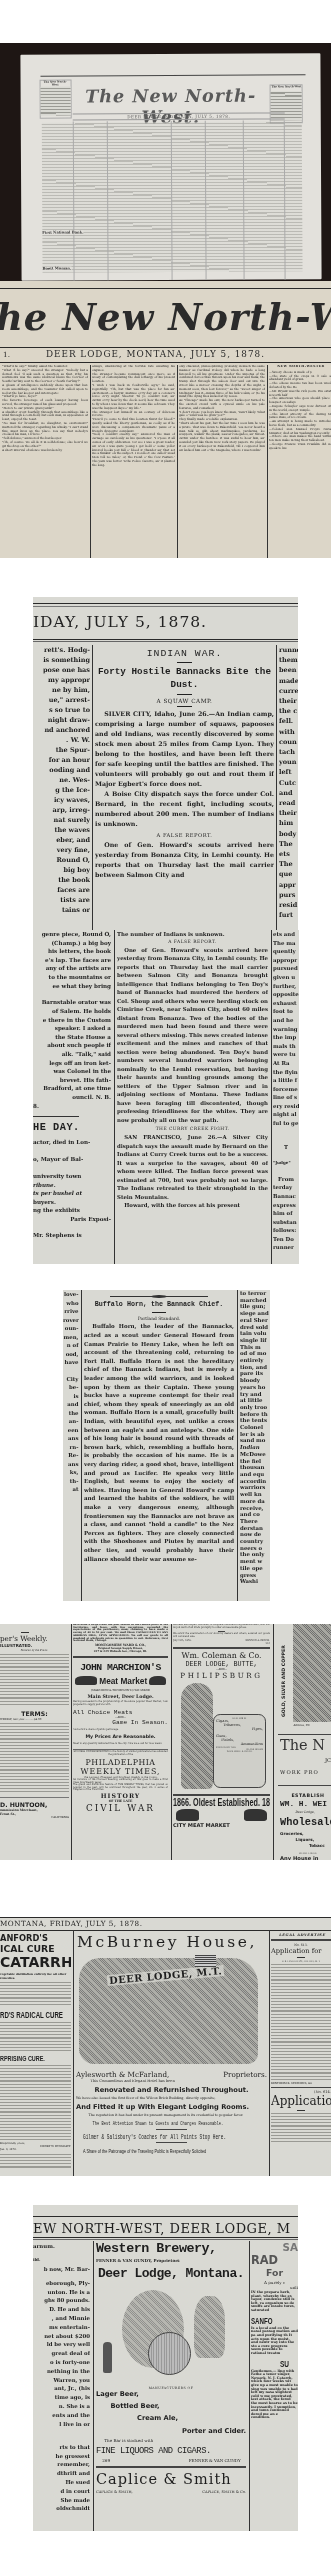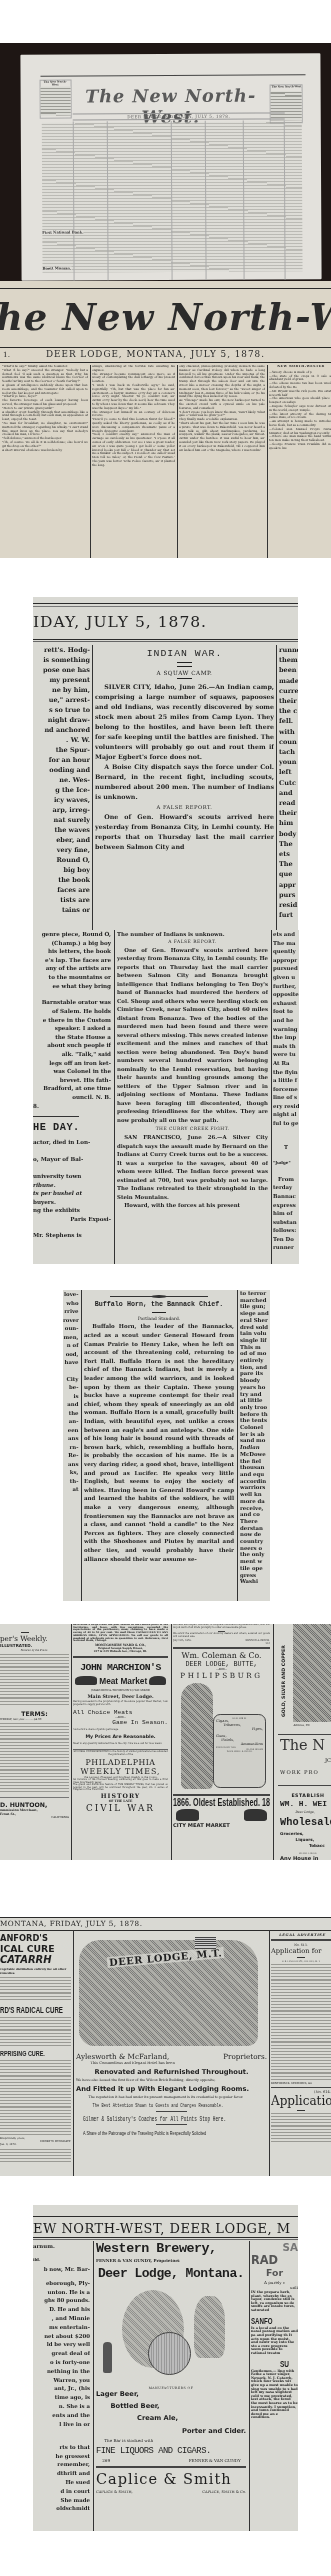--- a/index.html
+++ b/index.html
@@ -109,21 +109,21 @@
   <div class="hrule" style="top:6.2px;"></div>
   <div class="hrule" style="top:9.3px;height:0.5px;background:#777;"></div>
   <div style="position:absolute;left:0;top:15.5px;font-size:15.5px;letter-spacing:1px;white-space:nowrap;color:#222;">IDAY, JULY 5, 1878.</div>
   <div class="hrule" style="top:42px;height:0.5px;"></div>
   <div class="hrule" style="top:44px;height:0.5px;background:#666;"></div>
 
   <div class="col" style="left:0;top:48px;width:57px;font-size:6.5px;line-height:10px;font-weight:bold;text-align:right;">
     <div>rett's. Hodg-</div>
     <div>is something</div>
     <div>pose one has</div>
-    <div>my present</div>
+    <div>my appropr</div>
     <div>ne by him,</div>
     <div>ue," arrest-</div>
     <div>s so true to</div>
     <div>night draw-</div>
     <div>nd anchored</div>
     <div>. W. W.</div>
     <div>the Spur-</div>
     <div>for an hour</div>
     <div>ooding and</div>
     <div>ne. Wes-</div>
@@ -139,20 +139,21 @@
     <div>the book</div>
     <div>faces are</div>
     <div>tists are</div>
     <div>tains or</div>
   </div>
   <div class="vrule" style="left:59px;top:48px;"></div>
 
   <div class="col" style="left:62px;top:48px;width:179px;">
     <div class="center" style="font-size:9.8px;letter-spacing:1px;margin-top:3.1px;font-family:'Liberation Mono',monospace;">INDIAN WAR.</div>
     <div style="width:15.5px;height:1px;background:#222;margin:3.1px auto;"></div>
+    <div class="center" style="font-size:9.3px;line-height:12.4px;font-family:'Liberation Mono',monospace;font-weight:bold;">Forty Hostile Bannacks Bite the Dust.</div>
     <div style="width:15.5px;height:1px;background:#222;margin:3.1px auto;"></div>
     <div class="center caps" style="font-size:5.7px;margin:2.1px 0;">A SQUAW CAMP.</div>
     <div style="width:15.5px;height:1px;background:#222;margin:1.6px auto 2.1px;"></div>
     <p class="txt" style="font-size:6.3px;line-height:10px;font-weight:bold;text-indent:9.3px;">SILVER CITY, Idaho, June 26.—An Indian camp, comprising a large number of squaws, papooses and old Indians, was recently discovered by some stock men about 25 miles from Camp Lyon. They belong to the hostiles, and have been left there for safe keeping until the battles are finished. The volunteers will probably go out and rout them if Major Egbert's force does not.</p>
     <p class="txt" style="font-size:6.3px;line-height:10px;font-weight:bold;text-indent:9.3px;">A Boise City dispatch says the force under Col. Bernard, in the recent fight, including scouts, numbered about 200 men. The number of Indians is unknown.</p>
     <div class="center caps" style="font-size:5.2px;margin:2.1px 0;">A FALSE REPORT.</div>
     <p class="txt" style="font-size:6.3px;line-height:10px;font-weight:bold;text-indent:9.3px;">One of Gen. Howard's scouts arrived here yesterday from Bonanza City, in Lemhi county. He reports that on Thursday last the mail carrier between Salmon City and</p>
   </div>
   <div class="vrule" style="left:243px;top:48px;"></div>
   <div class="col" style="left:246px;top:48px;width:21px;font-size:6.5px;line-height:10.2px;font-weight:bold;white-space:nowrap;">
@@ -481,35 +482,36 @@
 </div>
 
 <div class="panel paper" style="left:0;top:1917px;width:331px;height:259px;">
   <div class="hrule" style="top:0;height:1px;"></div>
   <div style="position:absolute;left:0;top:2.1px;font-size:7.2px;letter-spacing:0.5px;white-space:nowrap;">MONTANA, FRIDAY, JULY 5, 1878.</div>
   <div class="hrule" style="top:13.4px;height:0.5px;"></div>
 
   <div class="col" style="left:0;top:15.5px;width:71px;">
     <div class="sans" style="font-size:8.3px;font-weight:bold;white-space:nowrap;">ANFORD'S</div>
     <div class="sans" style="font-size:9.3px;font-weight:bold;white-space:nowrap;">ICAL CURE</div>
-    <div class="sans" style="font-size:10px;font-weight:bold;white-space:nowrap;font-style:italic;">CATARRH</div>
+    <div class="sans" style="font-size:14px;font-weight:bold;white-space:nowrap;">CATARRH</div>
     <div style="font-size:2.8px;font-weight:bold;margin-top:2.1px;">vegetable distillation entirely ike all other remedies.</div>
     <div class="lines" style="position:relative;height:26px;margin-top:1px;"></div>
     <div class="cond" style="font-size:8.8px;white-space:nowrap;margin-top:3.1px;width:98px;">RD'S RADICAL CURE</div>
     <div class="lines" style="position:relative;height:31px;margin-top:1px;"></div>
     <div class="cond" style="font-size:7.8px;white-space:nowrap;margin-top:2.1px;width:93px;">RPRISING CURE.</div>
     <div class="lines" style="position:relative;height:78px;margin-top:1px;"></div>
     <div style="font-size:2.6px;">Respectfully yours,</div>
     <div style="font-size:2.6px;text-align:right;">HENRY W. DUNLEAVY.</div>
     <div style="font-size:2.6px;">Jan. 8, 1878.</div>
     <div class="lines" style="position:relative;height:15.5px;margin-top:2.1px;"></div>
   </div>
   <div class="vrule" style="left:73px;top:13.4px;"></div>
 
   <div class="col" style="left:76px;top:15.5px;width:191px;">
+    <div style="font-size:15.5px;letter-spacing:2.6px;white-space:nowrap;margin-left:1px;">McBurney House,</div>
     <div style="position:relative;height:109px;margin:4.1px 0 0;">
       <div class="engr" style="position:absolute;left:3.1px;top:3.1px;right:9.3px;bottom:0;border-radius:21px 26px 10.3px 15.5px;opacity:0.7;"></div>
       <div style="position:absolute;left:31px;top:15.5px;font-size:9.8px;font-weight:bold;letter-spacing:0.5px;transform:rotate(-5deg);background:rgba(217,217,211,0.75);padding:0 2.1px;">DEER LODGE, M.T.</div>
       <div style="position:absolute;left:119px;top:0;width:21px;height:12.4px;background:repeating-linear-gradient(#444 0 1px,#ccc 1px 2.1px);"></div>
     </div>
     <div style="display:flex;justify-content:space-between;margin-top:6.2px;">
       <span style="font-size:7.2px;">Aylesworth &amp; McFarland,</span>
       <span style="font-size:7.2px;">Proprietors.</span>
     </div>
     <div style="font-size:3.6px;margin-left:14.5px;">This Commodious and Elegant Hotel has been</div>

